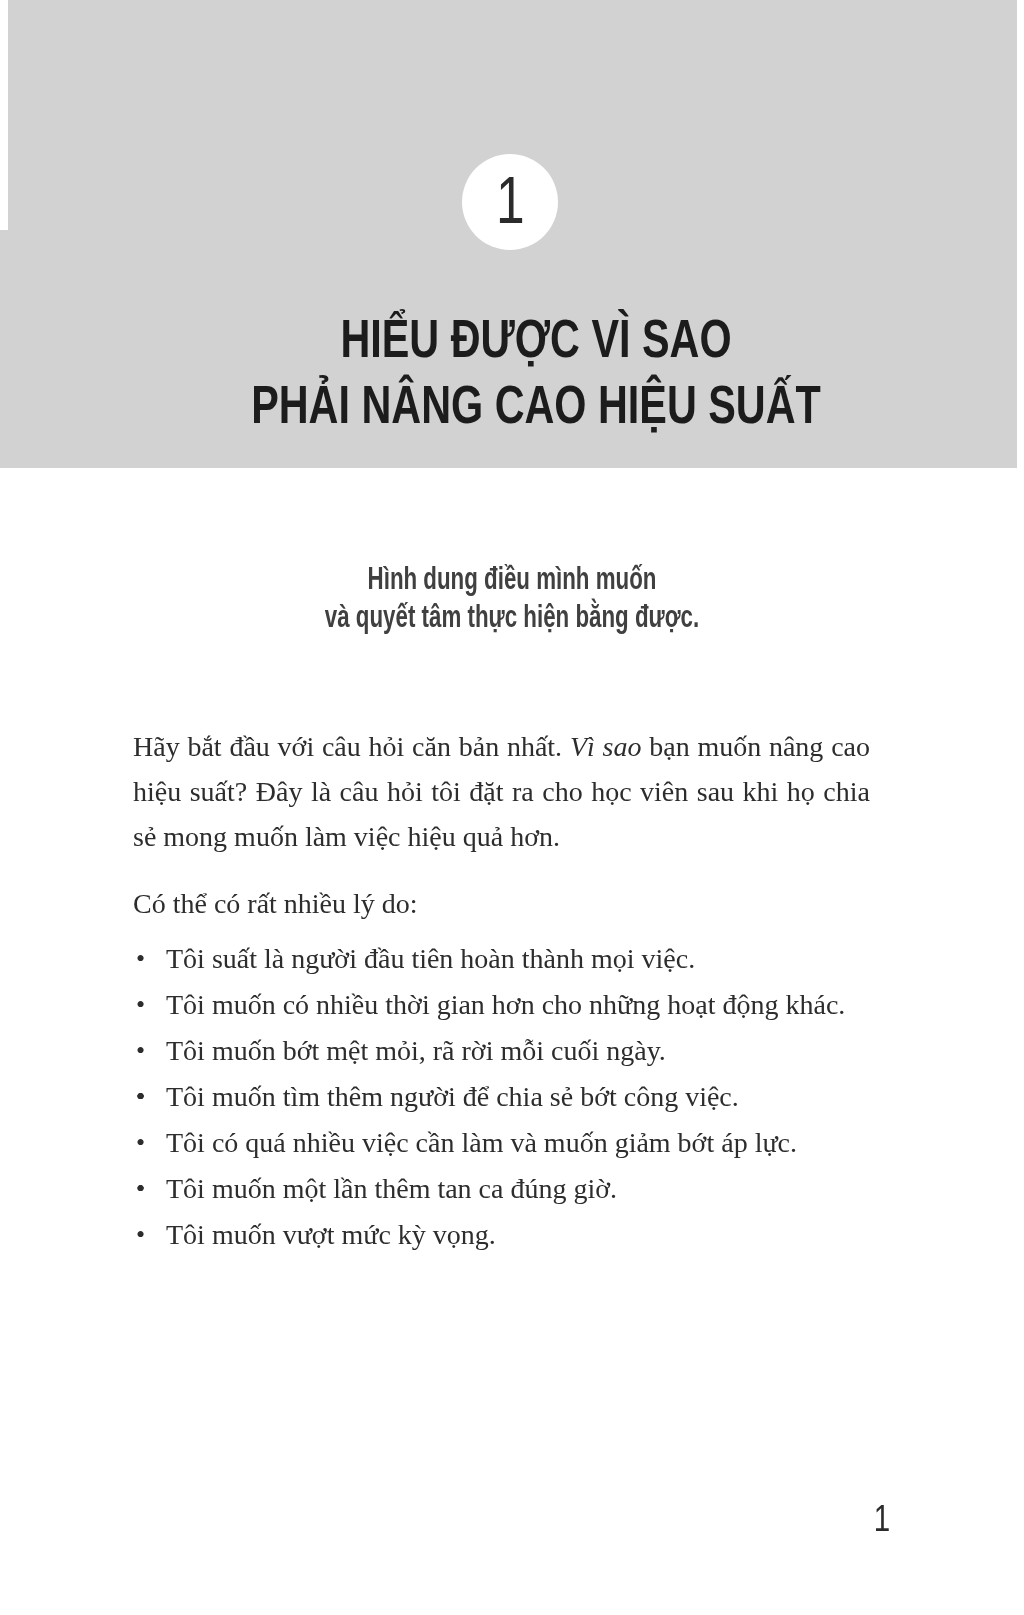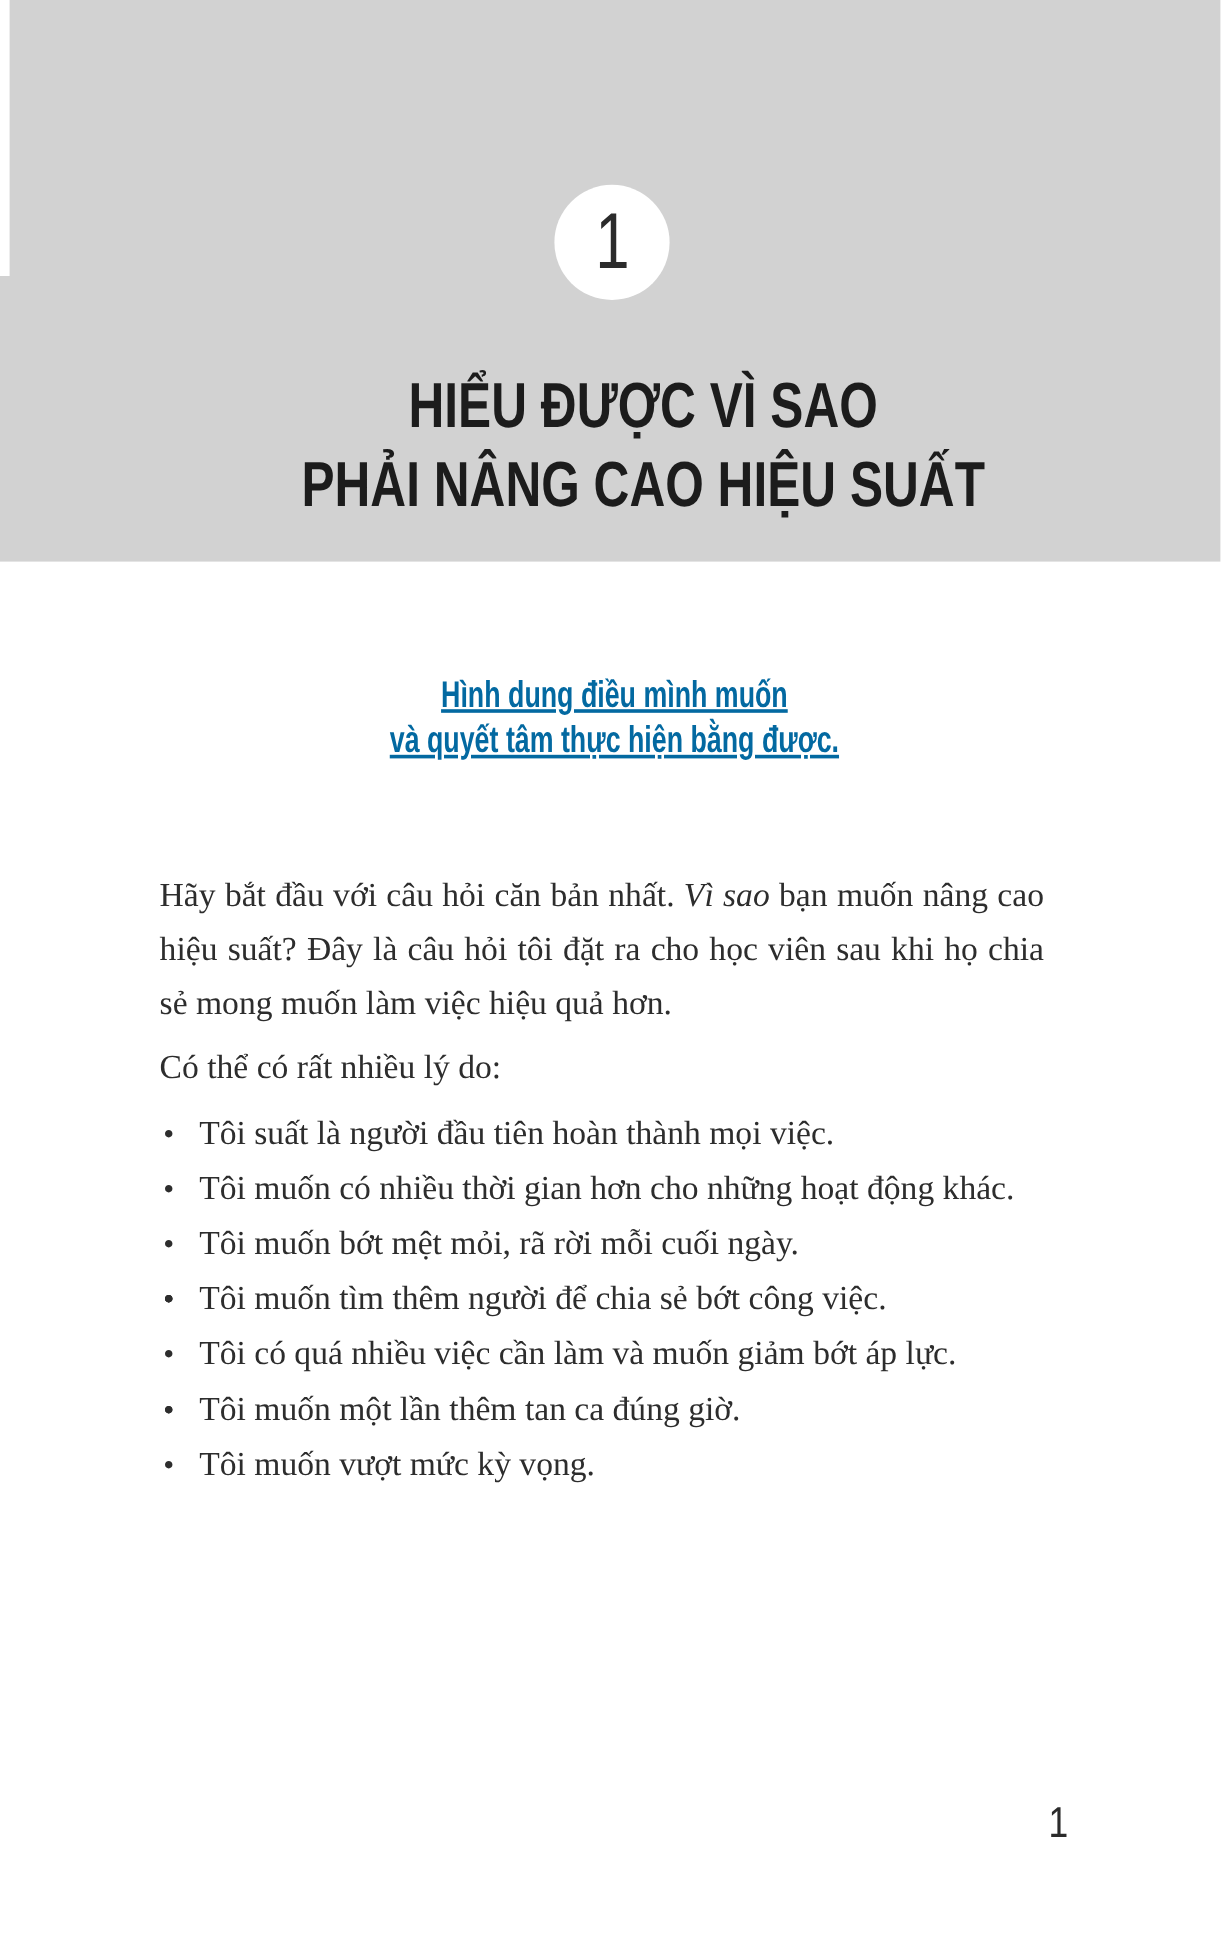--- a/index.html
+++ b/index.html
@@ -48,32 +48,31 @@
     font-weight: 700; font-size: 53px; line-height: 66px;
     color: var(--title-color);
     padding-left: 48px;
   }
   .title-line { display: block; transform: scaleX(0.78); }
   .epigraph {
     position: absolute; left: 0; top: 560px; width: 1024px;
     text-align: center;
     font-family: "Liberation Sans", sans-serif;
     font-weight: 700; font-size: 31px; line-height: 38px;
-    color: #0369a1;
-    text-decoration: underline;
+    color: #404040;
   }
   .epi-line { display: block; transform: scaleX(0.72); }
   .body-text {
     position: absolute; left: 133px; top: 724px; width: 737px;
     font-size: 28px; line-height: 45px;
     color: var(--body-color);
     text-align: justify;
   }
   .para { margin: 0; }
-  .list-intro { margin-top: 8px; }
+  .list-intro { margin-top: 22px; }
   .intro em { font-style: italic; margin-top: 24px; }
   .reasons {
     list-style: none;
     margin: 10px 0 0 0; padding: 0;
   }
   .reasons li {
     position: relative;
     padding-left: 33px;
     margin-bottom: 1px;
     text-align: justify;

